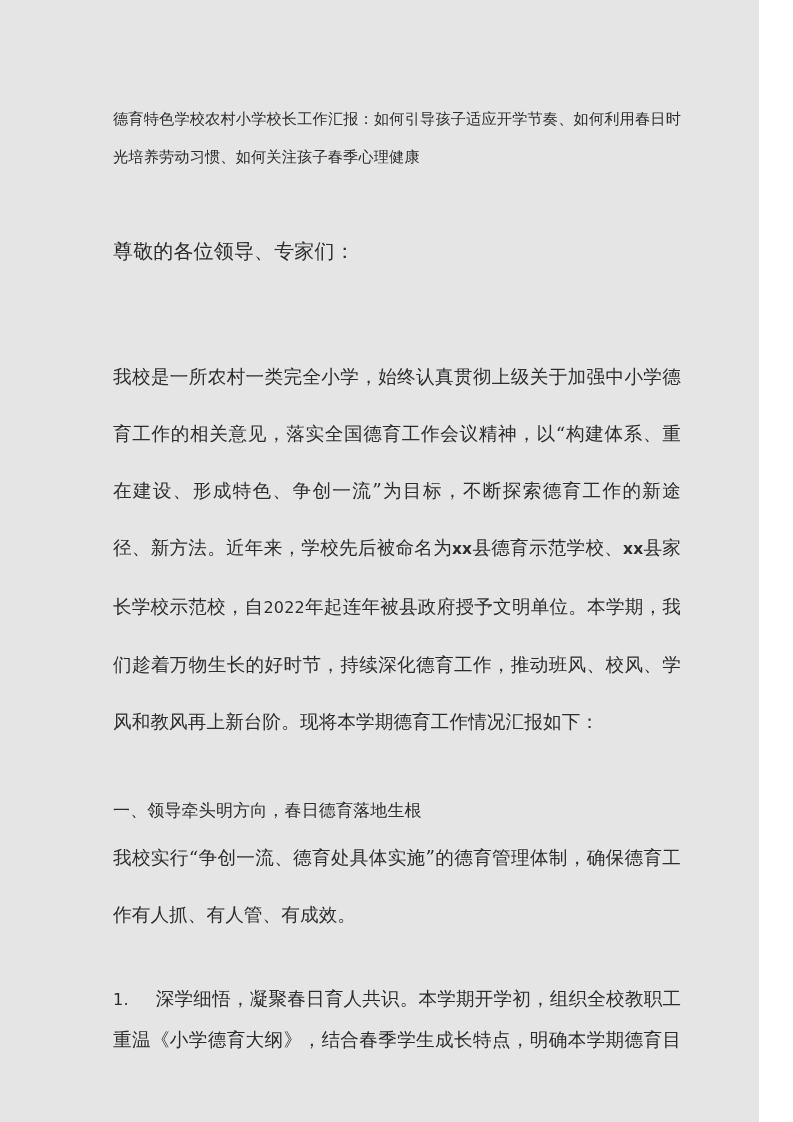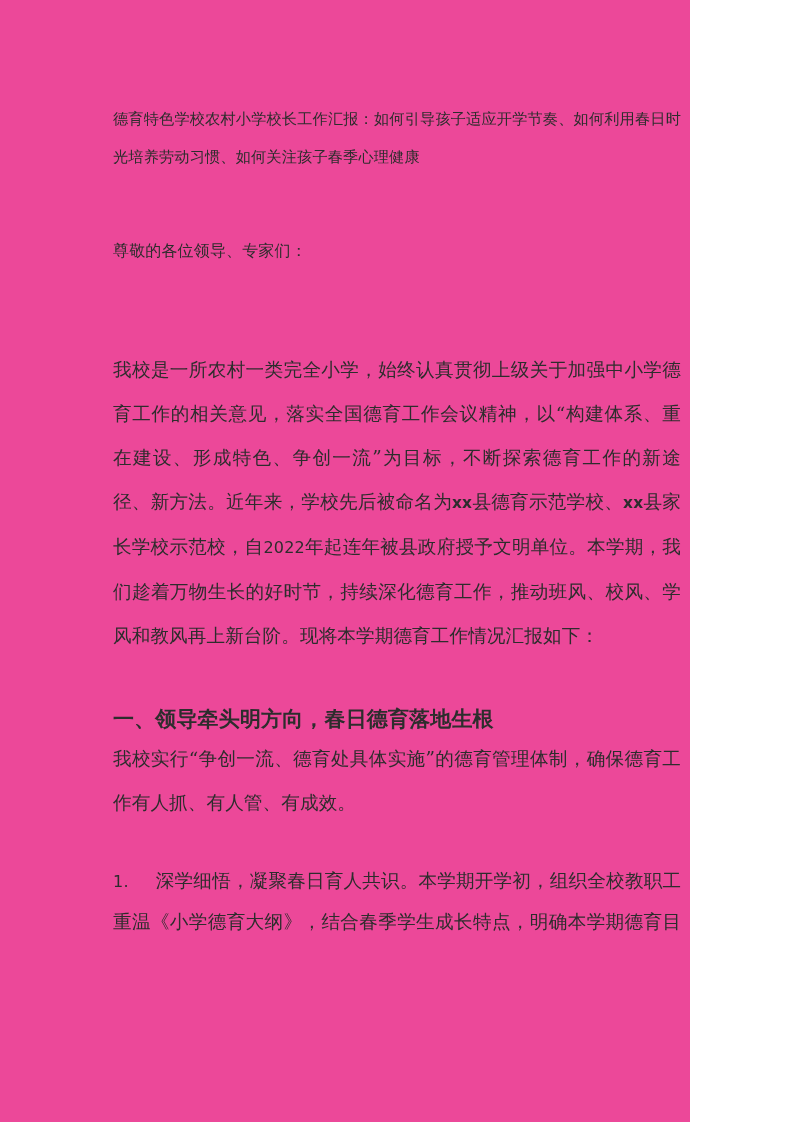--- a/index.html
+++ b/index.html
@@ -9,23 +9,23 @@
     background: #ffffff;
   }
   body {
     font-family: "DejaVu Serif", "Liberation Serif", serif;
     color: #2b2b2b;
     -webkit-font-smoothing: antialiased;
   }
 
   .page {
     position: relative;
-    width: 690px;
+    width: 759px;
     height: 1122px;
-    background: #ec4899;
+    background: #e5e5e5;
     overflow: hidden;
     box-sizing: border-box;
   }
 
   .content {
     position: absolute;
     left: 113px;
     top: 100px;
     width: 568px;
   }
@@ -42,38 +42,37 @@
   
   .title {
     font-size: 15.2px;
     line-height: 38px;
     letter-spacing: 0.15px;
   }
 
   
   .salutation,
   .greeting {
-    font-size: 16px;
+    font-size: 20px;
     line-height: 38px;
     letter-spacing: 0.15px;
   }
 
   
   .body-para {
     font-size: 18.6px;
-    line-height: 44px;
+    line-height: 57px;
     letter-spacing: 0.1px;
   }
 
   
   .section-heading {
-    font-size: 21px;
+    font-size: 17px;
     line-height: 37px;
     letter-spacing: 0.15px;
-    font-weight: bold;
   }
 
   
   .gap-title   { height: 56px; }
   .gap-sal     { height: 40px; }
   .gap-greet   { height: 38px; }
   .gap-section { height: 42px; }
   .gap-item    { height: 36px; }
 
   

